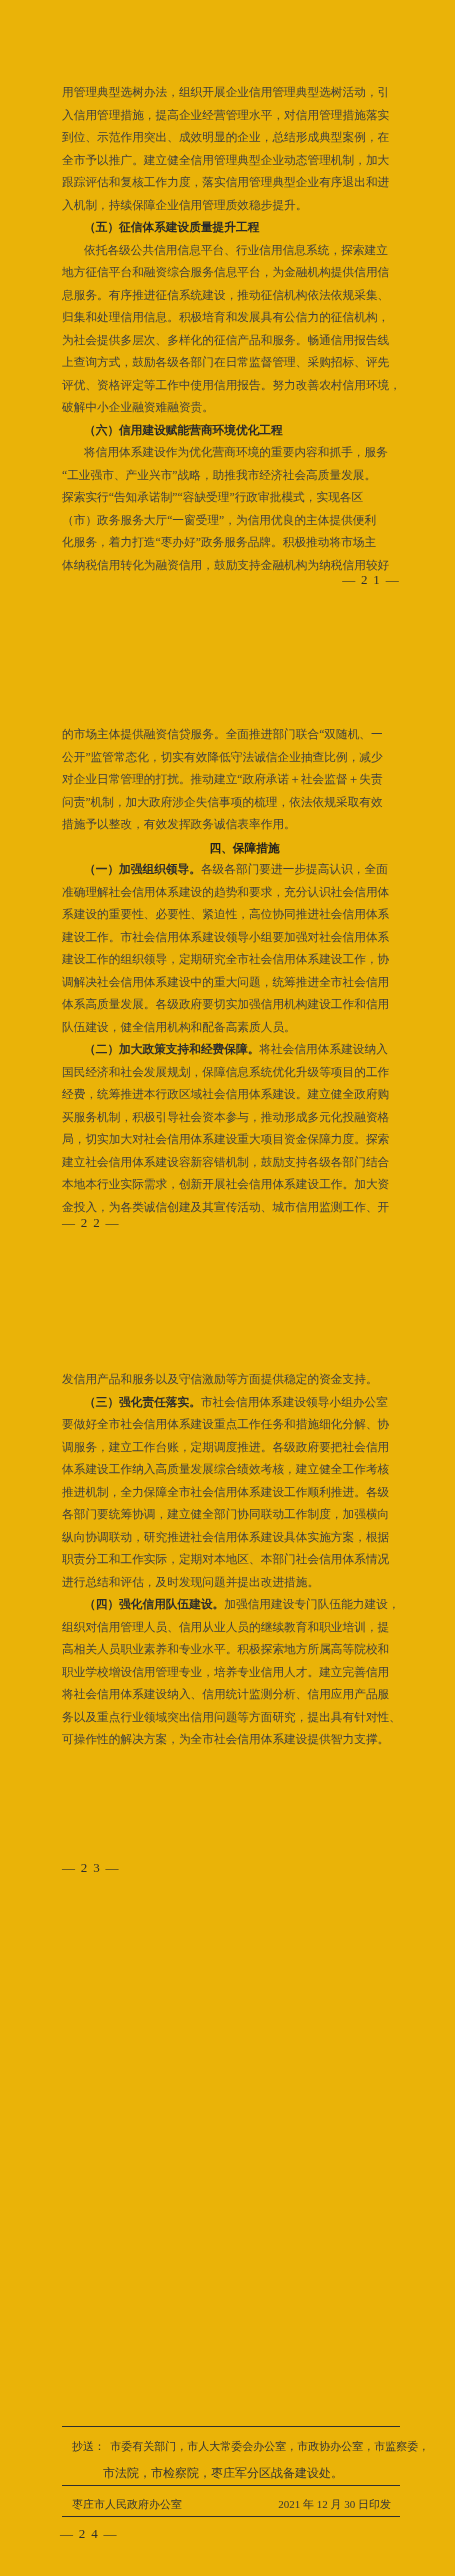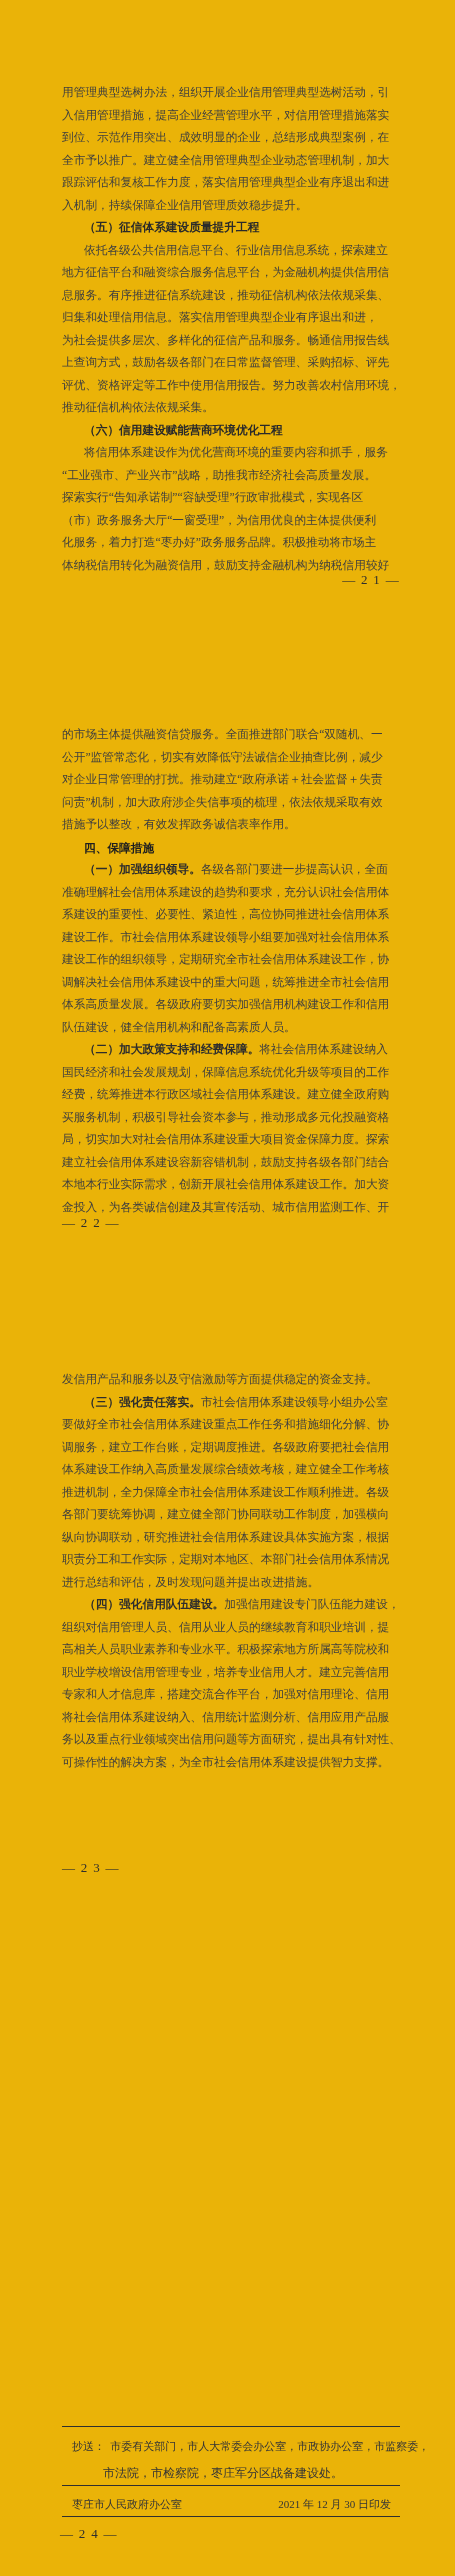--- a/index.html
+++ b/index.html
@@ -30,20 +30,21 @@
   }
   .line.indent{padding-left:22px;}
   .line.heading{
     font-weight:700;
     color:#2a2a2a;
   }
   .line.section{
     font-weight:700;
     color:#1f1f1f;
     font-family:"Liberation Sans","DejaVu Sans",sans-serif;
+    text-align:center;
   }
   .lead{
     font-weight:600;
     color:#2d2d2d;
   }
   .pagenum{
     position:absolute;
     font-size:13px;
     letter-spacing:1.3px;
     color:#2e2e2e;
@@ -101,25 +102,25 @@
       <div class="line">用管理典型选树办法，组织开展企业信用管理典型选树活动，引</div>
       <div class="line">入信用管理措施，提高企业经营管理水平，对信用管理措施落实</div>
       <div class="line">到位、示范作用突出、成效明显的企业，总结形成典型案例，在</div>
       <div class="line">全市予以推广。建立健全信用管理典型企业动态管理机制，加大</div>
       <div class="line">跟踪评估和复核工作力度，落实信用管理典型企业有序退出和进</div>
       <div class="line">入机制，持续保障企业信用管理质效稳步提升。</div>
       <div class="line indent heading">（五）征信体系建设质量提升工程</div>
       <div class="line indent">依托各级公共信用信息平台、行业信用信息系统，探索建立</div>
       <div class="line">地方征信平台和融资综合服务信息平台，为金融机构提供信用信</div>
       <div class="line">息服务。有序推进征信系统建设，推动征信机构依法依规采集、</div>
-      <div class="line">归集和处理信用信息。落实信用管理典型企业有序退出和进，</div>
+      <div class="line">归集和处理信用信息。积极培育和发展具有公信力的征信机构，</div>
       <div class="line">为社会提供多层次、多样化的征信产品和服务。畅通信用报告线</div>
       <div class="line">上查询方式，鼓励各级各部门在日常监督管理、采购招标、评先</div>
       <div class="line">评优、资格评定等工作中使用信用报告。努力改善农村信用环境，</div>
-      <div class="line">推动征信机构依法依规采集。</div>
+      <div class="line">破解中小企业融资难融资贵。</div>
       <div class="line indent heading">（六）信用建设赋能营商环境优化工程</div>
       <div class="line indent">将信用体系建设作为优化营商环境的重要内容和抓手，服务</div>
       <div class="line">“工业强市、产业兴市”战略，助推我市经济社会高质量发展。</div>
       <div class="line">探索实行“告知承诺制”“容缺受理”行政审批模式，实现各区</div>
       <div class="line">（市）政务服务大厅“一窗受理”，为信用优良的主体提供便利</div>
       <div class="line">化服务，着力打造“枣办好”政务服务品牌。积极推动将市场主</div>
       <div class="line">体纳税信用转化为融资信用，鼓励支持金融机构为纳税信用较好</div>
     </section>
   <div class="pagenum" id="num21">— 2 1 —</div>
 
@@ -157,21 +158,20 @@
       <div class="line">体系建设工作纳入高质量发展综合绩效考核，建立健全工作考核</div>
       <div class="line">推进机制，全力保障全市社会信用体系建设工作顺利推进。各级</div>
       <div class="line">各部门要统筹协调，建立健全部门协同联动工作制度，加强横向</div>
       <div class="line">纵向协调联动，研究推进社会信用体系建设具体实施方案，根据</div>
       <div class="line">职责分工和工作实际，定期对本地区、本部门社会信用体系情况</div>
       <div class="line">进行总结和评估，及时发现问题并提出改进措施。</div>
       <div class="line indent"><span class="lead">（四）强化信用队伍建设。</span><span>加强信用建设专门队伍能力建设，</span></div>
       <div class="line">组织对信用管理人员、信用从业人员的继续教育和职业培训，提</div>
       <div class="line">高相关人员职业素养和专业水平。积极探索地方所属高等院校和</div>
       <div class="line">职业学校增设信用管理专业，培养专业信用人才。建立完善信用</div>
-      <div class="line">专家和人才信息库，搭建交流合作平台，加强对信用理论、信用</div>
       <div class="line">将社会信用体系建设纳入、信用统计监测分析、信用应用产品服</div>
       <div class="line">务以及重点行业领域突出信用问题等方面研究，提出具有针对性、</div>
       <div class="line">可操作性的解决方案，为全市社会信用体系建设提供智力支撑。</div>
     </section>
   <div class="pagenum" id="num23">— 2 3 —</div>
 
   <div class="rule" id="rule-top"></div>
 
   <div class="cc-line1">
     <span class="cc-label">抄送：</span><span>市委有关部门，市人大常委会办公室，市政协办公室，市监察委，</span>

